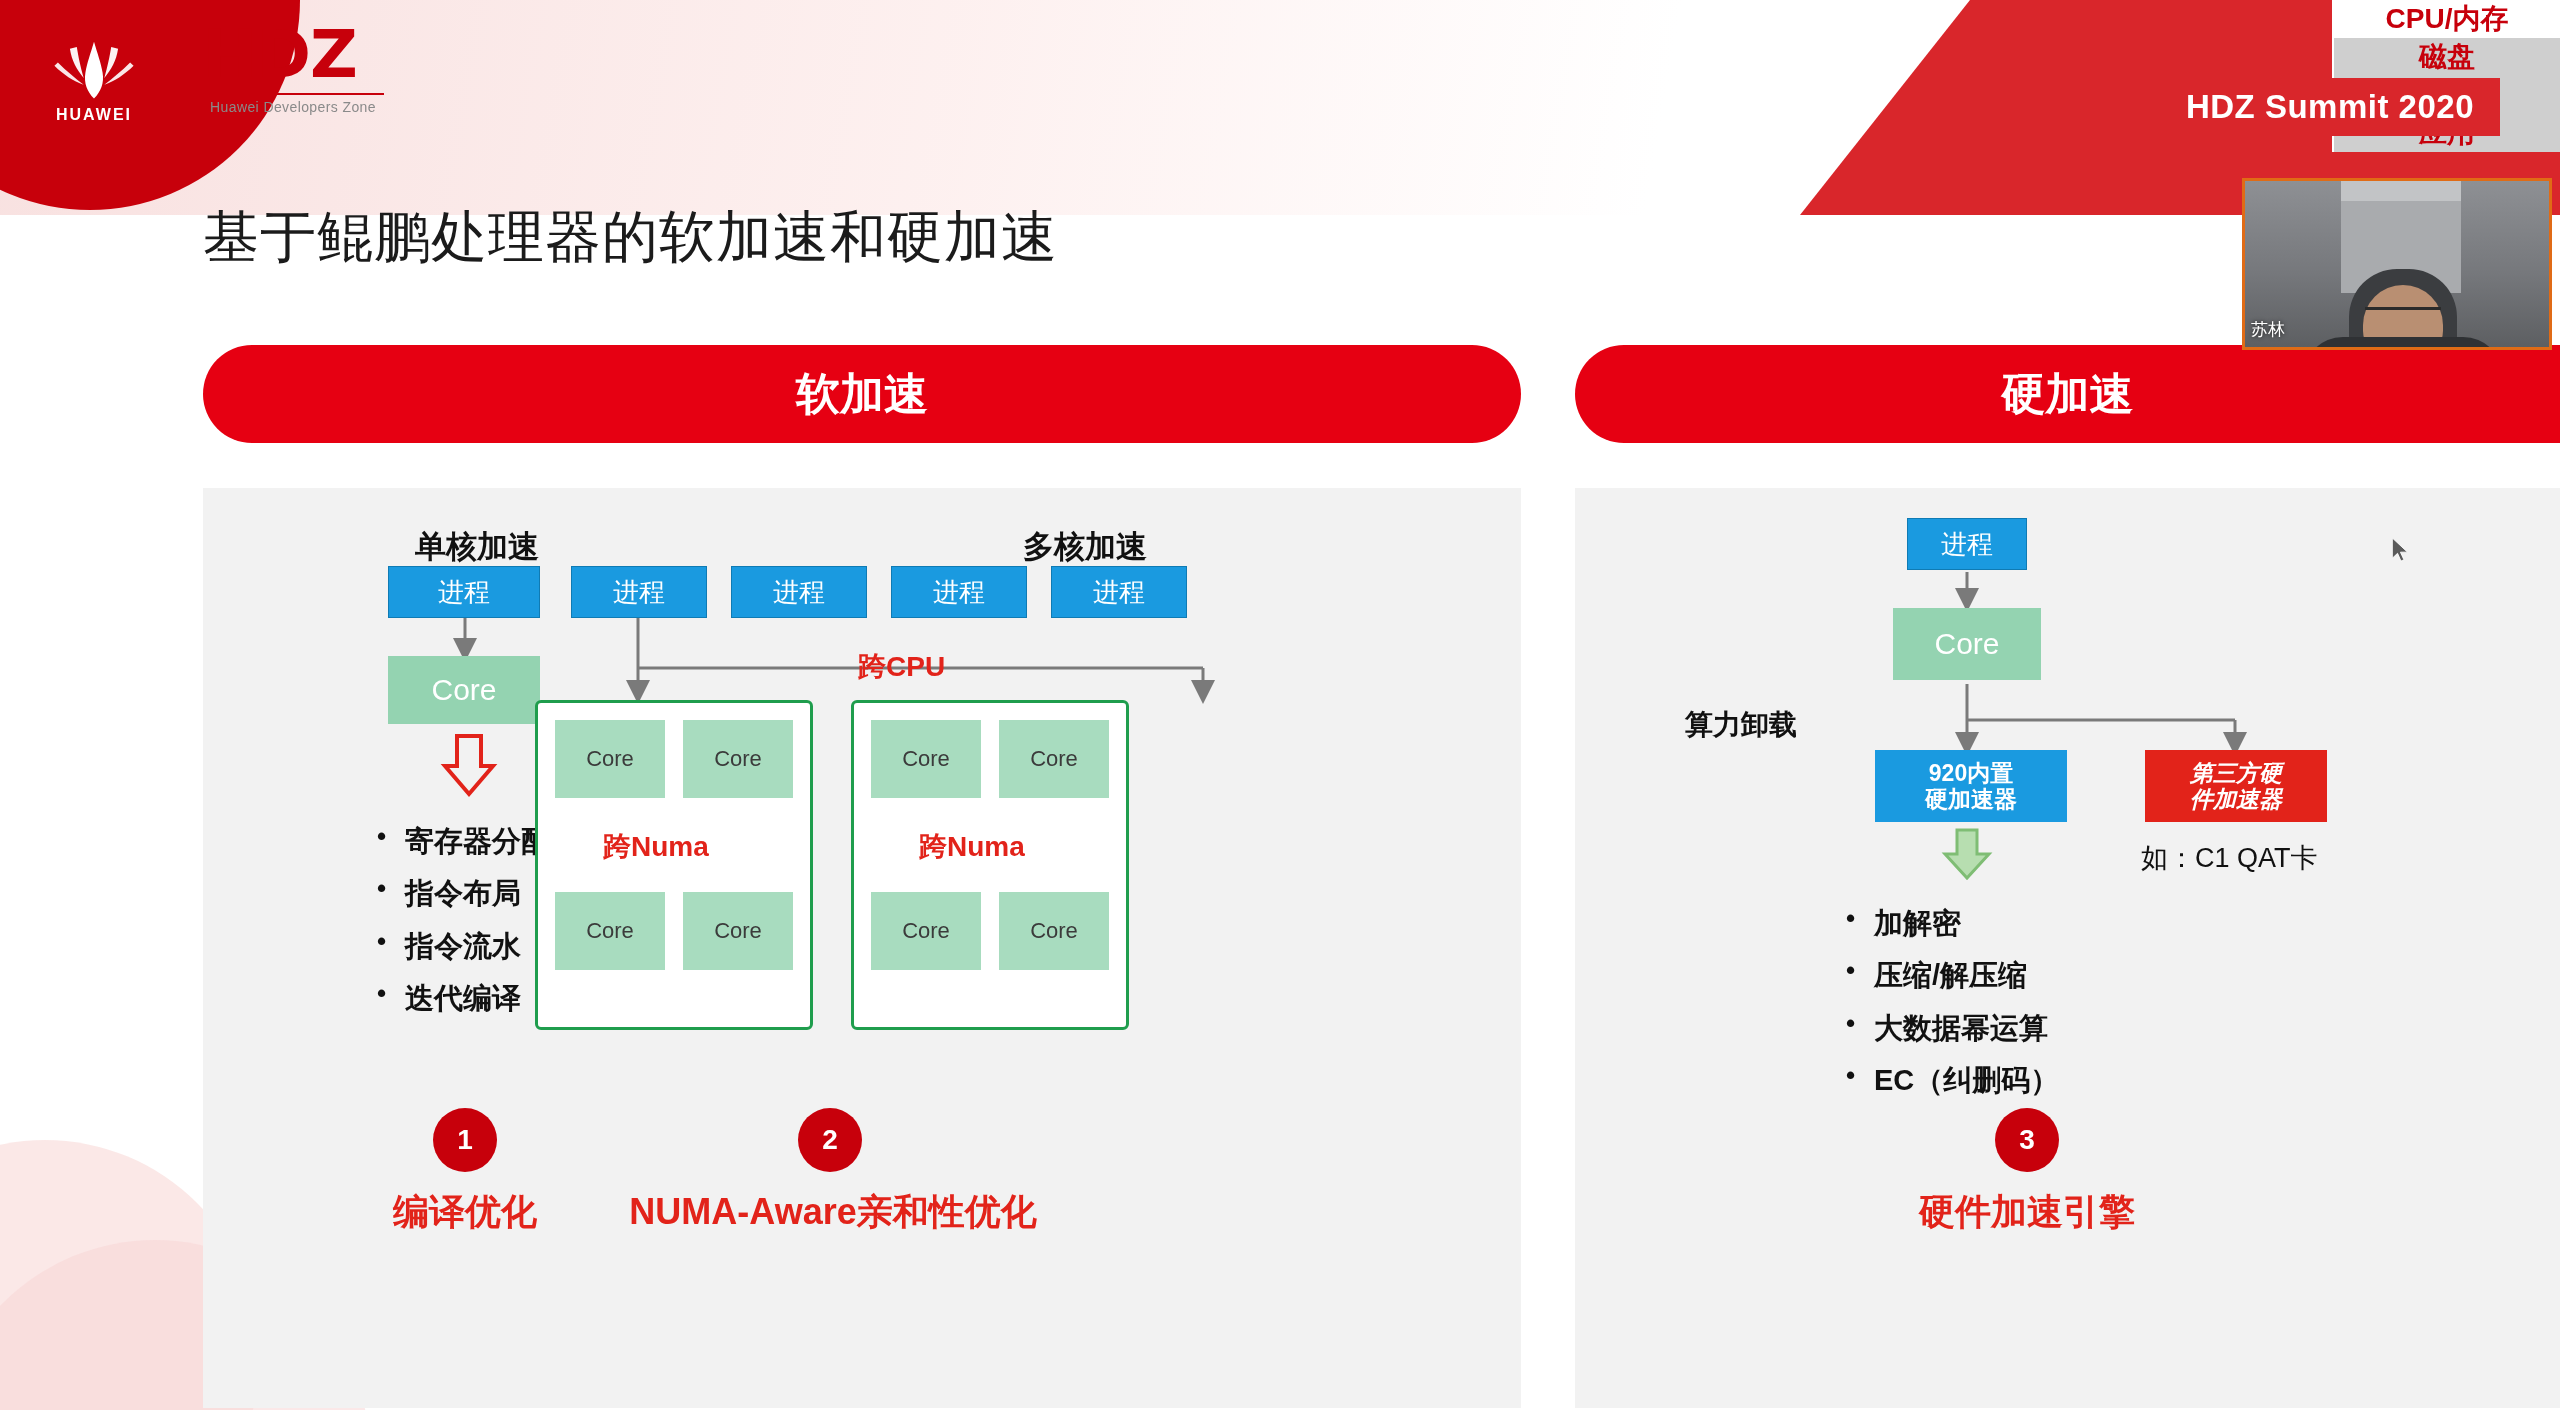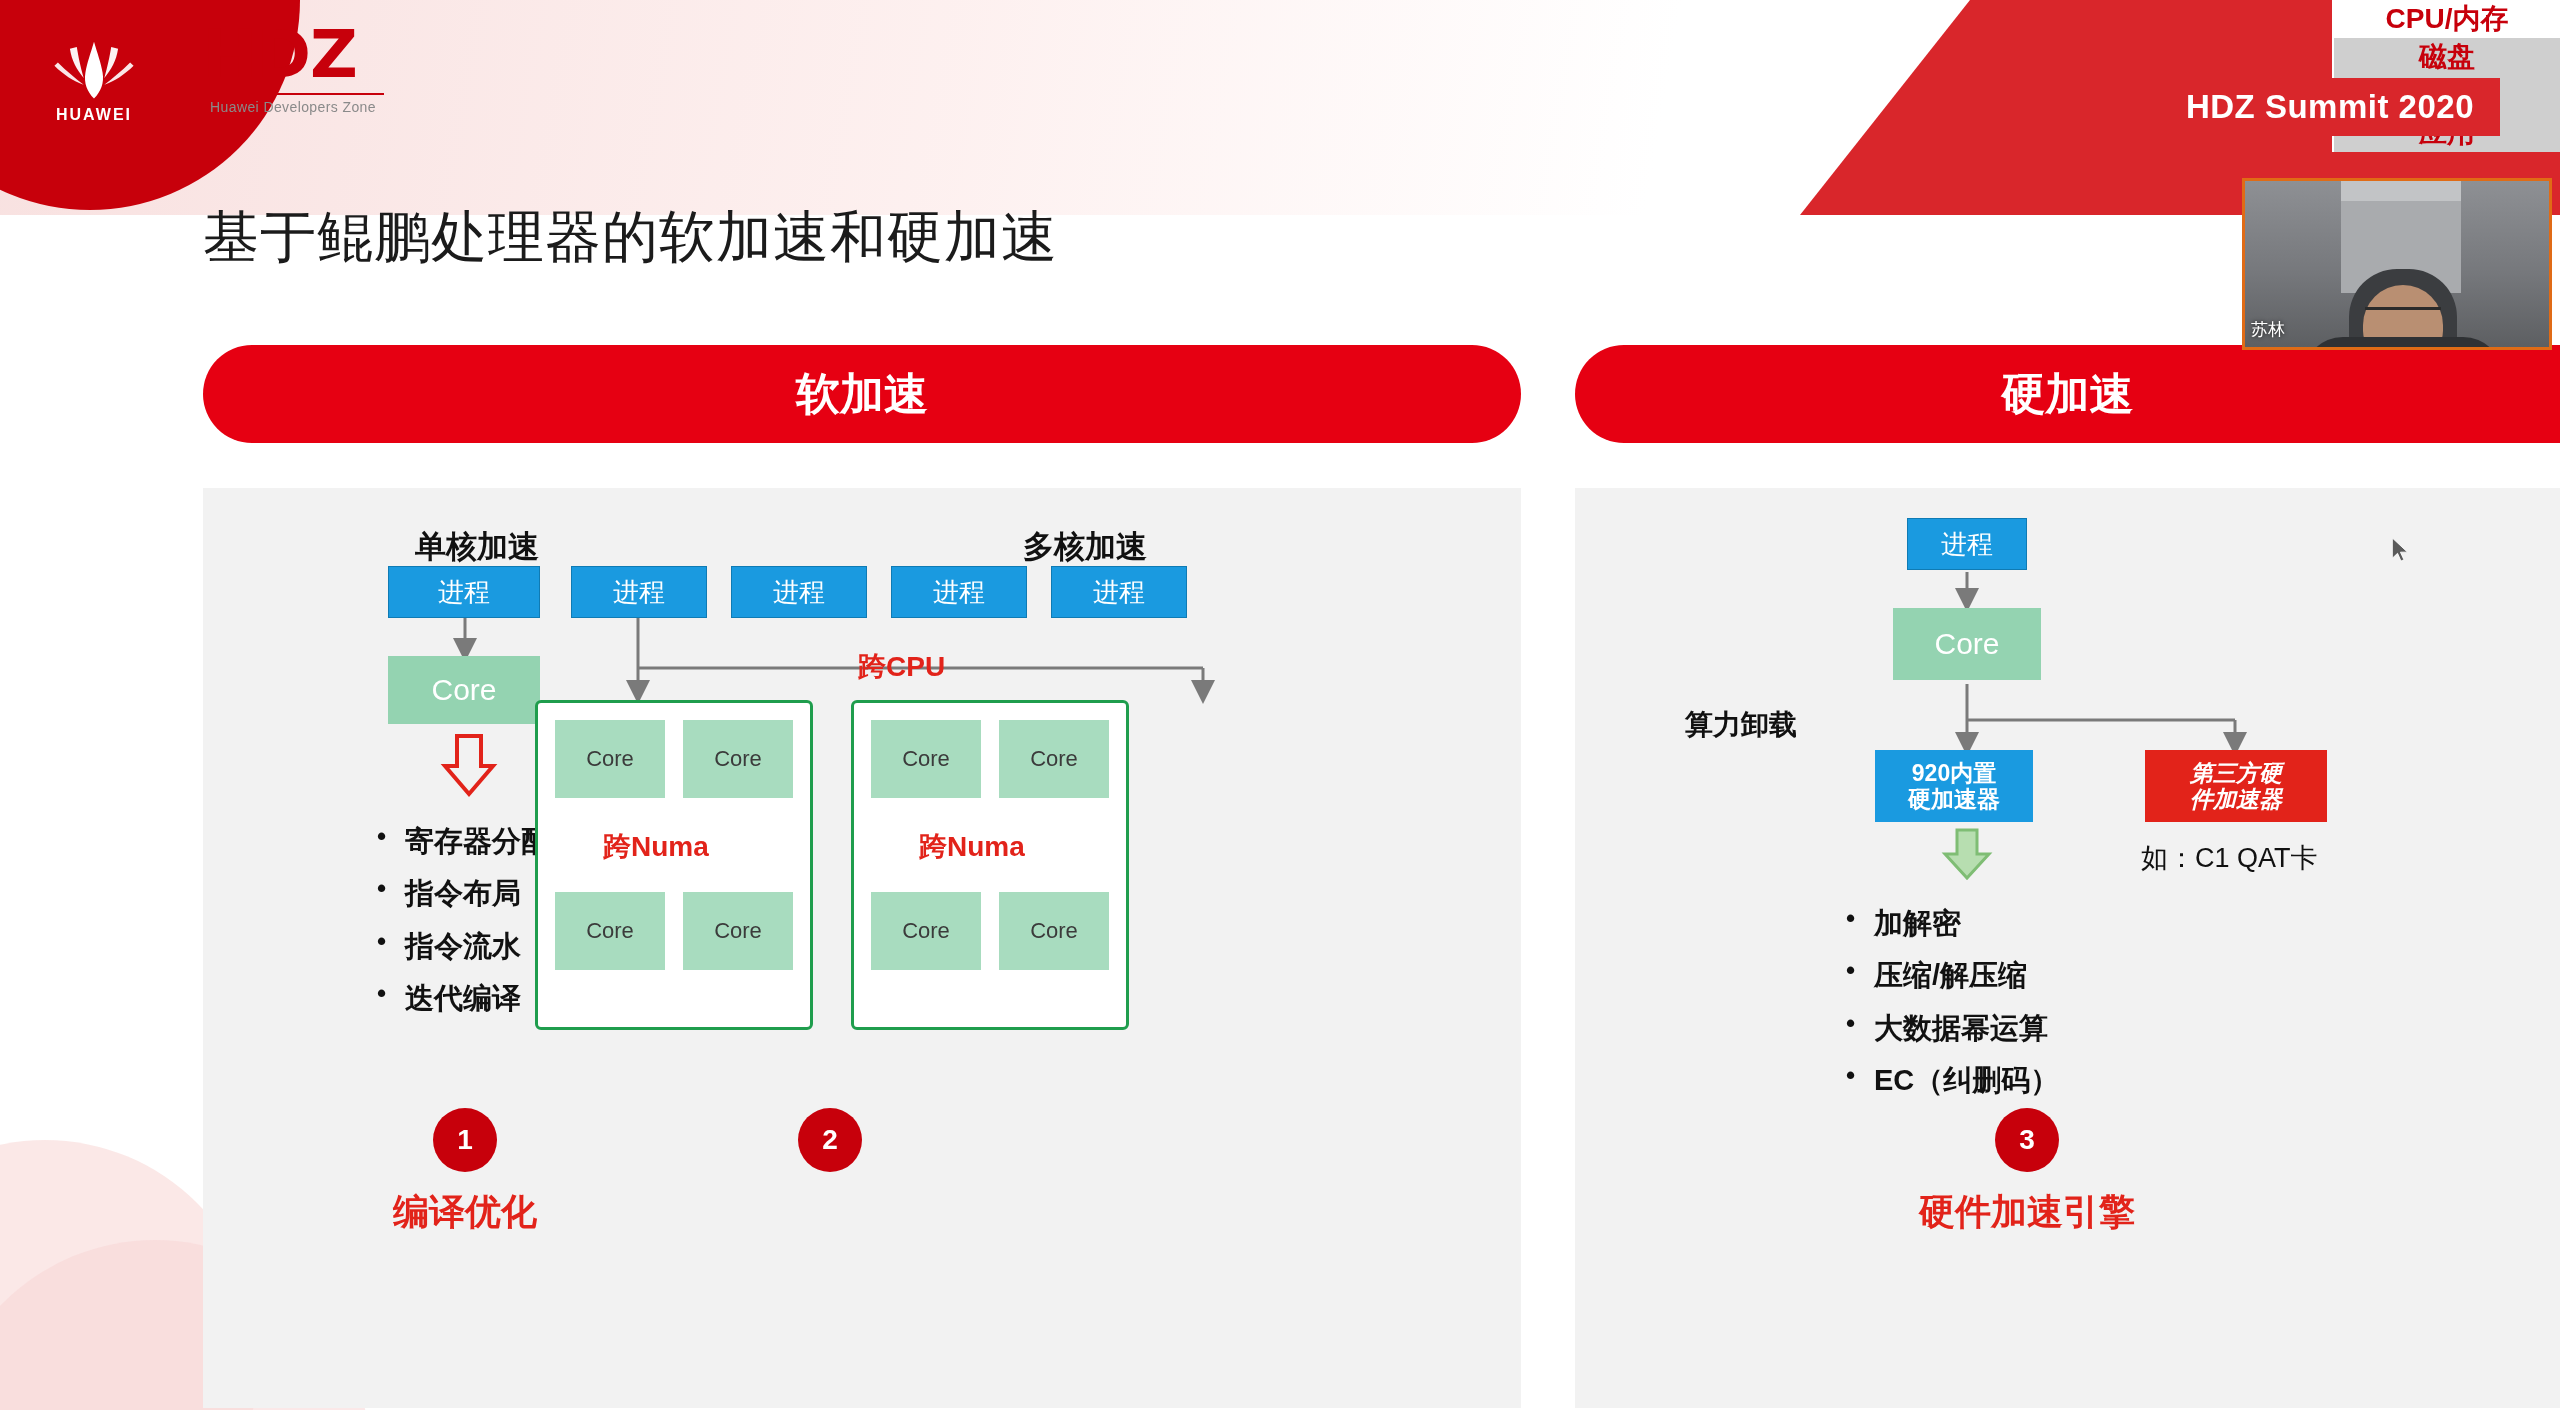--- a/index.html
+++ b/index.html
@@ -295,20 +295,21 @@
       <div class="label-red" style="left:400px; top:340px;">跨Numa</div>
 
       <div class="numa-group" style="left:648px; top:212px; width:278px; height:330px;"></div>
       <div class="box box-core-sm" style="left:668px; top:232px; width:110px; height:78px;">Core</div>
       <div class="box box-core-sm" style="left:796px; top:232px; width:110px; height:78px;">Core</div>
       <div class="box box-core-sm" style="left:668px; top:404px; width:110px; height:78px;">Core</div>
       <div class="box box-core-sm" style="left:796px; top:404px; width:110px; height:78px;">Core</div>
       <div class="label-red" style="left:716px; top:340px;">跨Numa</div>
 
       <div class="badge" style="left:595px; top:620px;">2</div>
+      <div class="caption" style="left:330px; top:700px; width:600px;">NUMA-Aware亲和性优化</div>
     </div>
   </div>
 
   <div class="col col-right">
     <div class="banner">硬加速</div>
 
     <div class="panel">
 
       <svg class="conn" width="985" height="920">
         <defs>
@@ -323,21 +324,21 @@
         <line x1="392" y1="232" x2="660" y2="232" stroke="#7a7a7a" stroke-width="3"></line>
         <line x1="392" y1="232" x2="392" y2="262" stroke="#7a7a7a" stroke-width="3" marker-end="url(#arrG3)"></line>
         <line x1="660" y1="232" x2="660" y2="262" stroke="#7a7a7a" stroke-width="3" marker-end="url(#arrG3)"></line>
       </svg>
 
       <div class="box box-proc" style="left:332px; top:30px; width:120px; height:52px;">进程</div>
       <div class="box box-core" style="left:318px; top:120px; width:148px; height:72px; font-size:30px;">Core</div>
 
       <div class="label-dark" style="left:110px; top:218px;">算力卸载</div>
 
-      <div class="box box-920" style="left:300px; top:262px; width:158px; height:72px;">
+      <div class="box box-920" style="left:300px; top:262px; width:192px; height:72px;">
         <span>920内置</span>
         <span>硬加速器</span>
       </div>
 
       <div class="box box-3rd" style="left:570px; top:262px; width:182px; height:72px;font-style:italic;">
         <span>第三方硬</span>
         <span>件加速器</span>
       </div>
 
       <svg class="conn" style="left:368px; top:342px;" width="54" height="52">

